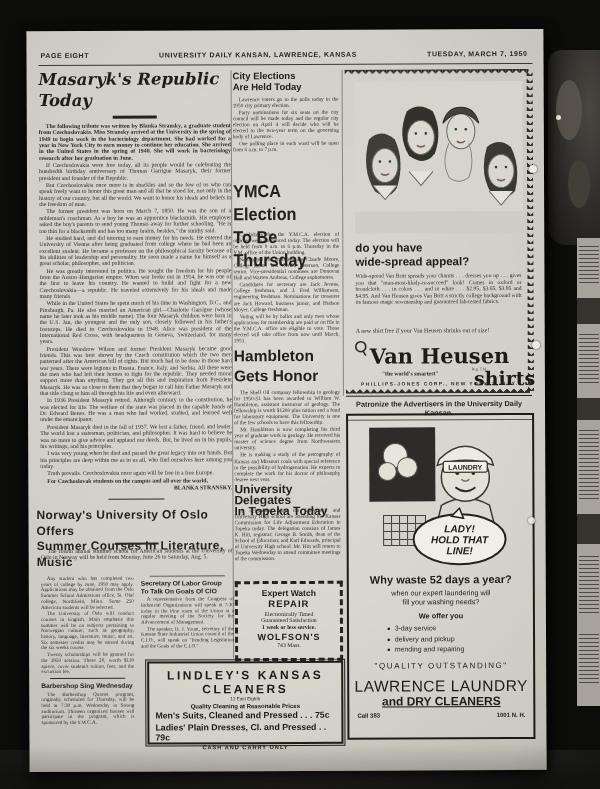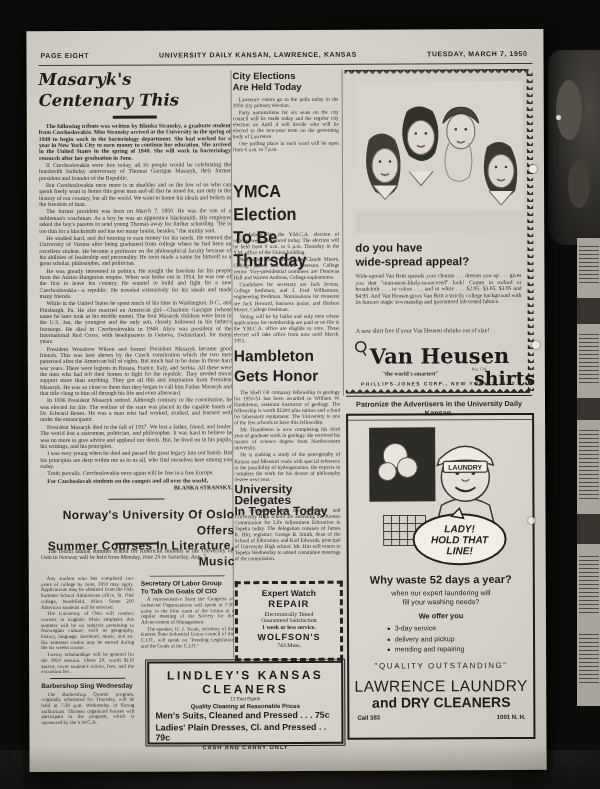--- a/index.html
+++ b/index.html
@@ -56,21 +56,21 @@
   .masaryk-head{left:12px;top:38px;width:192px;text-align:left;
     font-family:"DejaVu Serif",serif;font-style:italic;font-weight:bold;
     font-size:16.5px;line-height:21px;color:#1e1d1a;}
   .head-bar{left:86px;top:85px;width:44px;height:2.5px;background:#23221e;}
   .masaryk-body{left:12px;top:92px;width:192px;height:374px;overflow:hidden;}
   .intro-bold{font-weight:bold;}
   .closing-bold{font-weight:bold;}
   .byline{text-align:right;font-weight:bold;text-indent:0 !important;}
   .by-rule{left:80px;top:468px;width:56px;height:1.2px;background:#2a2925;}
 
-  .norway-head{left:8px;top:477px;width:198px;text-align:right;
+  .norway-head{left:8px;top:477px;width:198px;text-align:left;
     font-family:"Liberation Sans",sans-serif;font-weight:bold;font-size:12px;
     line-height:15.5px;letter-spacing:.4px;color:#24231f;}
   .norway-rule{left:86px;top:512px;width:44px;height:1.5px;background:#2a2925;}
   .norway-lead{left:12px;top:517px;width:192px;}
   .subcols{left:12px;top:545px;width:193px;height:163px;display:flex;gap:7px;overflow:hidden;}
   .subcol{width:93px;height:100%;overflow:hidden;}
   .sub-rule{width:80%;height:1px;background:#2a2925;margin:3px auto;}
   .barber-head,.cio-head{font-family:"Liberation Sans",sans-serif;font-weight:bold;
     font-size:6.6px;line-height:7.6px;margin:2px 0;color:#21201c;text-align:left;}
 
@@ -151,21 +151,21 @@
   .laundry .head{font-family:"Liberation Sans",sans-serif;font-weight:bold;font-size:11px;margin-top:2px;}
   .laundry .sub{font-family:"Liberation Sans",sans-serif;font-size:7.2px;line-height:9px;margin-top:3px;}
   .laundry .offer{font-family:"Liberation Sans",sans-serif;font-weight:bold;font-size:7.4px;margin-top:5px;}
   .laundry ul{list-style:none;margin:3px auto 0;padding:0;width:108px;text-align:left;
     font-family:"Liberation Sans",sans-serif;font-size:7px;line-height:9.6px;}
   .laundry ul .dot{margin-right:4px;font-size:6px;}
   .laundry .quality{font-family:"Liberation Sans",sans-serif;font-size:8px;
     letter-spacing:1.6px;margin-top:6px;}
   .laundry .nm1{font-family:"Liberation Sans",sans-serif;font-weight:normal;font-size:15.5px;
     letter-spacing:.5px;margin-top:7px;}
-  .laundry .nm2{font-family:"Liberation Sans",sans-serif;font-weight:bold;font-size:14px;margin-top:-1px;}
+  .laundry .nm2{font-family:"Liberation Sans",sans-serif;font-weight:bold;font-size:12px;margin-top:-1px;text-decoration:underline;}
   .laundry .contact{display:flex;justify-content:space-between;padding:0 8px;margin-top:4px;
     font-family:"Liberation Sans",sans-serif;font-weight:bold;font-size:6px;}
 </style>
 </head>
 <body>
 
 <div class="side-frag-top">
   <div class="blob" style="left:8px;top:30px;width:26px;height:60px;"></div>
   <div class="blob" style="left:20px;top:110px;width:22px;height:48px;background:#423f39;"></div>
 </div>
@@ -188,21 +188,21 @@
     <span>PAGE EIGHT</span>
     <span>UNIVERSITY DAILY KANSAN, LAWRENCE, KANSAS</span>
     <span>TUESDAY, MARCH 7, 1950</span>
   </div>
   <div class="mast-rule"></div>
 
   <div class="vrule" style="left:204px;top:40px;height:588px;"></div>
   <div class="vrule" style="left:315px;top:40px;height:326px;"></div>
 
   <div class="abs masaryk-head">
-    <div>Masaryk's Centenary This</div>
+    <div>Masaryk's Republic Today</div>
   </div>
   <div class="abs head-bar"></div>
 
   <div class="abs masaryk-body bodytxt">
     <p class="intro-bold">The following tribute was written by Blanka Stransky, a graduate student from Czechoslovakia. Miss Stransky arrived at the University in the spring of 1949 to begin work in the bacteriology department. She had worked for a year in New York City to earn money to continue her education. She arrived in the United States in the spring of 1948. She will work in bacteriology research after her graduation in June.</p>
     <p>If Czechoslovakia were free today, all its people would be celebrating the hundredth birthday anniversary of Thomas Garrigue Masaryk, their former president and founder of the Republic.</p>
     <p>But Czechoslovakia once more is in shackles and so the few of us who can speak freely want to honor this great man and all that he stood for, not only in the history of our country, but all the world. We want to honor his ideals and beliefs in the freedom of man.</p>
     <p>The former president was born on March 7, 1850. He was the son of a nobleman's coachman. As a boy he was an apprentice blacksmith. His employer asked the boy's parents to send young Thomas away for further schooling. "He is too thin for a blacksmith and has too many brains, besides," the smithy said.</p>
     <p>He studied hard, and did tutoring to earn money for his needs. He entered the University of Vienna after being graduated from college where he had been an excellent student. He became a professor on the philosophical faculty because of his abilities of leadership and personality. He soon made a name for himself as a great scholar, philosopher, and politician.</p>
     <p>He was greatly interested in politics. He sought the freedom for his people from the Austro-Hungarian empire. When war broke out in 1914, he was one of the first to leave his country. He wanted to build and fight for a new Czechoslovakia—a republic. He traveled extensively for his ideals and made many friends.</p>

